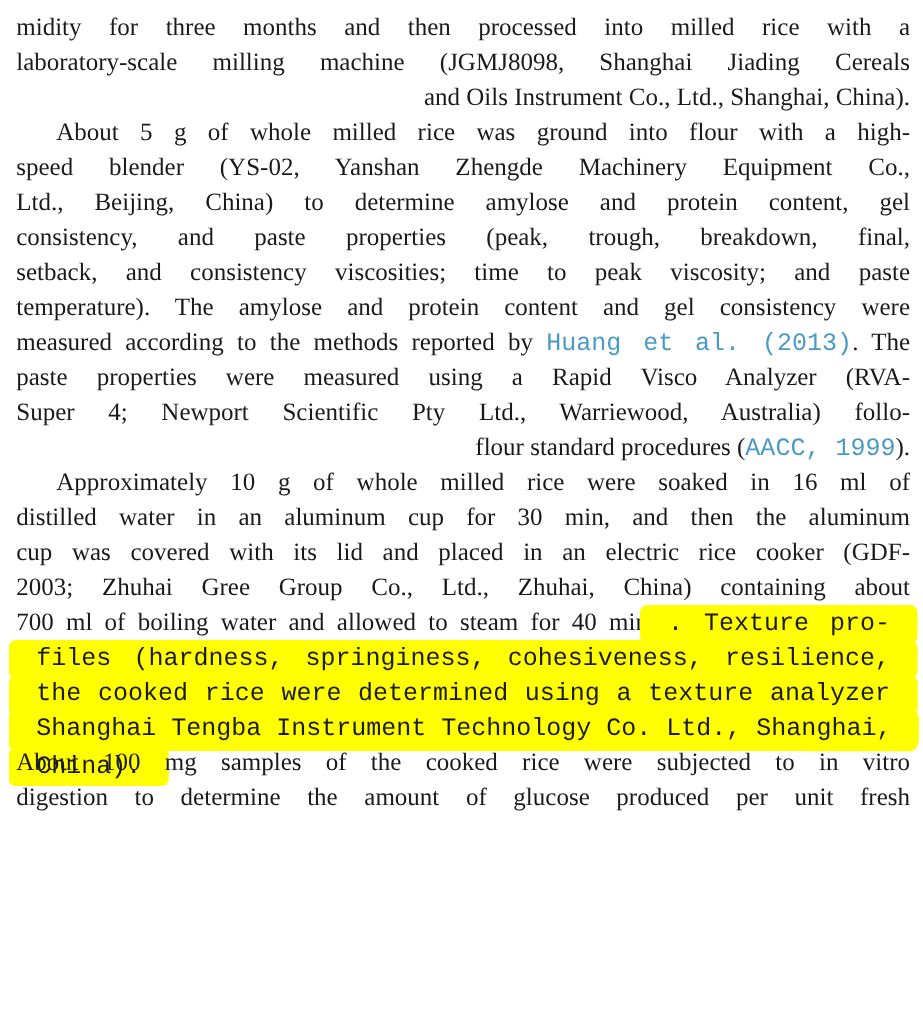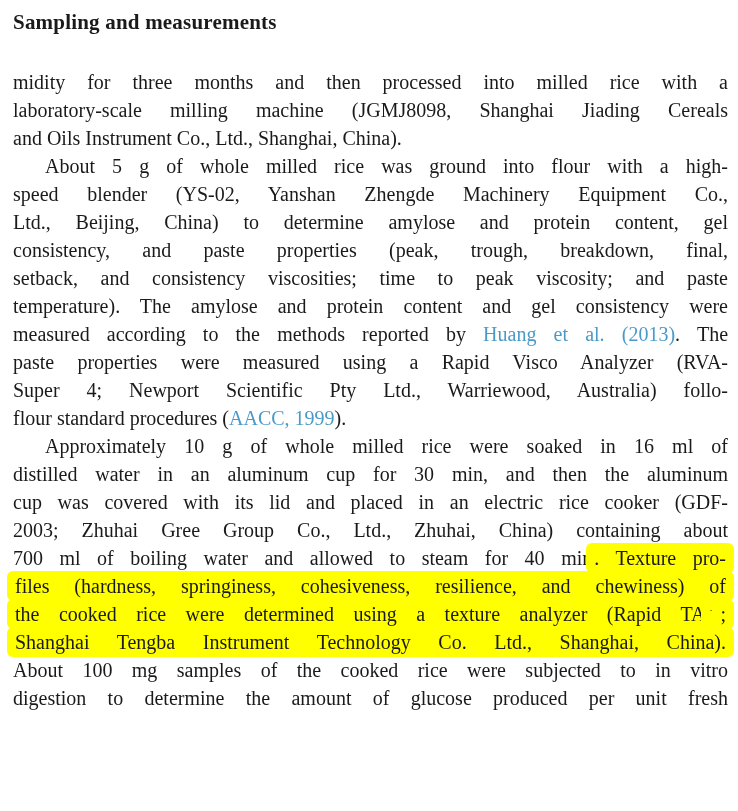--- a/index.html
+++ b/index.html
@@ -27,54 +27,56 @@
     letter-spacing: 0.2px;
   }
   .paragraph {
     margin: 0;
   }
   .line {
     font-size: 20px;
     line-height: 28px;
     height: 28px;
     overflow: visible;
+    text-align: right;
   }
   .line.justify {
     text-align: justify;
     text-align-last: justify;
   }
   .line.indent {
     padding-left: 32px;
   }
   .link {
     color: var(--link-color, #4a9ac8);
     text-decoration: none;
     cursor: pointer;
+    font-family: Liberation Mono, monospace;
   }
   .hl {
     background: var(--highlight-color, #ffff00);
-    padding: 4px 8px;
+    padding: 4px 22px;
     margin: 12px -6px;
     border-radius: 6px;
     -webkit-box-decoration-break: clone;
     box-decoration-break: clone;
+    font-family: Liberation Mono, monospace;
   }
   .italic {
   }
   sup {
     font-size: 0.62em;
     line-height: 0;
     vertical-align: 6px;
   }
 </style>
 </head>
 <body>
 
 <div class="page">
-  <h2 class="heading">Sampling and measurements</h2>
   <div class="body-text-block">
       <div class="paragraph">
         <div class="line justify"><span>midity for three months and then processed into milled rice with a</span></div>
         <div class="line justify"><span>laboratory-scale milling machine (JGMJ8098, Shanghai Jiading Cereals</span></div>
         <div class="line"><span>and Oils Instrument Co., Ltd., Shanghai, China).</span></div>
       </div>
       <div class="paragraph">
         <div class="line justify indent"><span>About 5 g of whole milled rice was ground into flour with a high-</span></div>
         <div class="line justify"><span>speed blender (YS-02, Yanshan Zhengde Machinery Equipment Co.,</span></div>
         <div class="line justify"><span>Ltd., Beijing, China) to determine amylose and protein content, gel</span></div>

